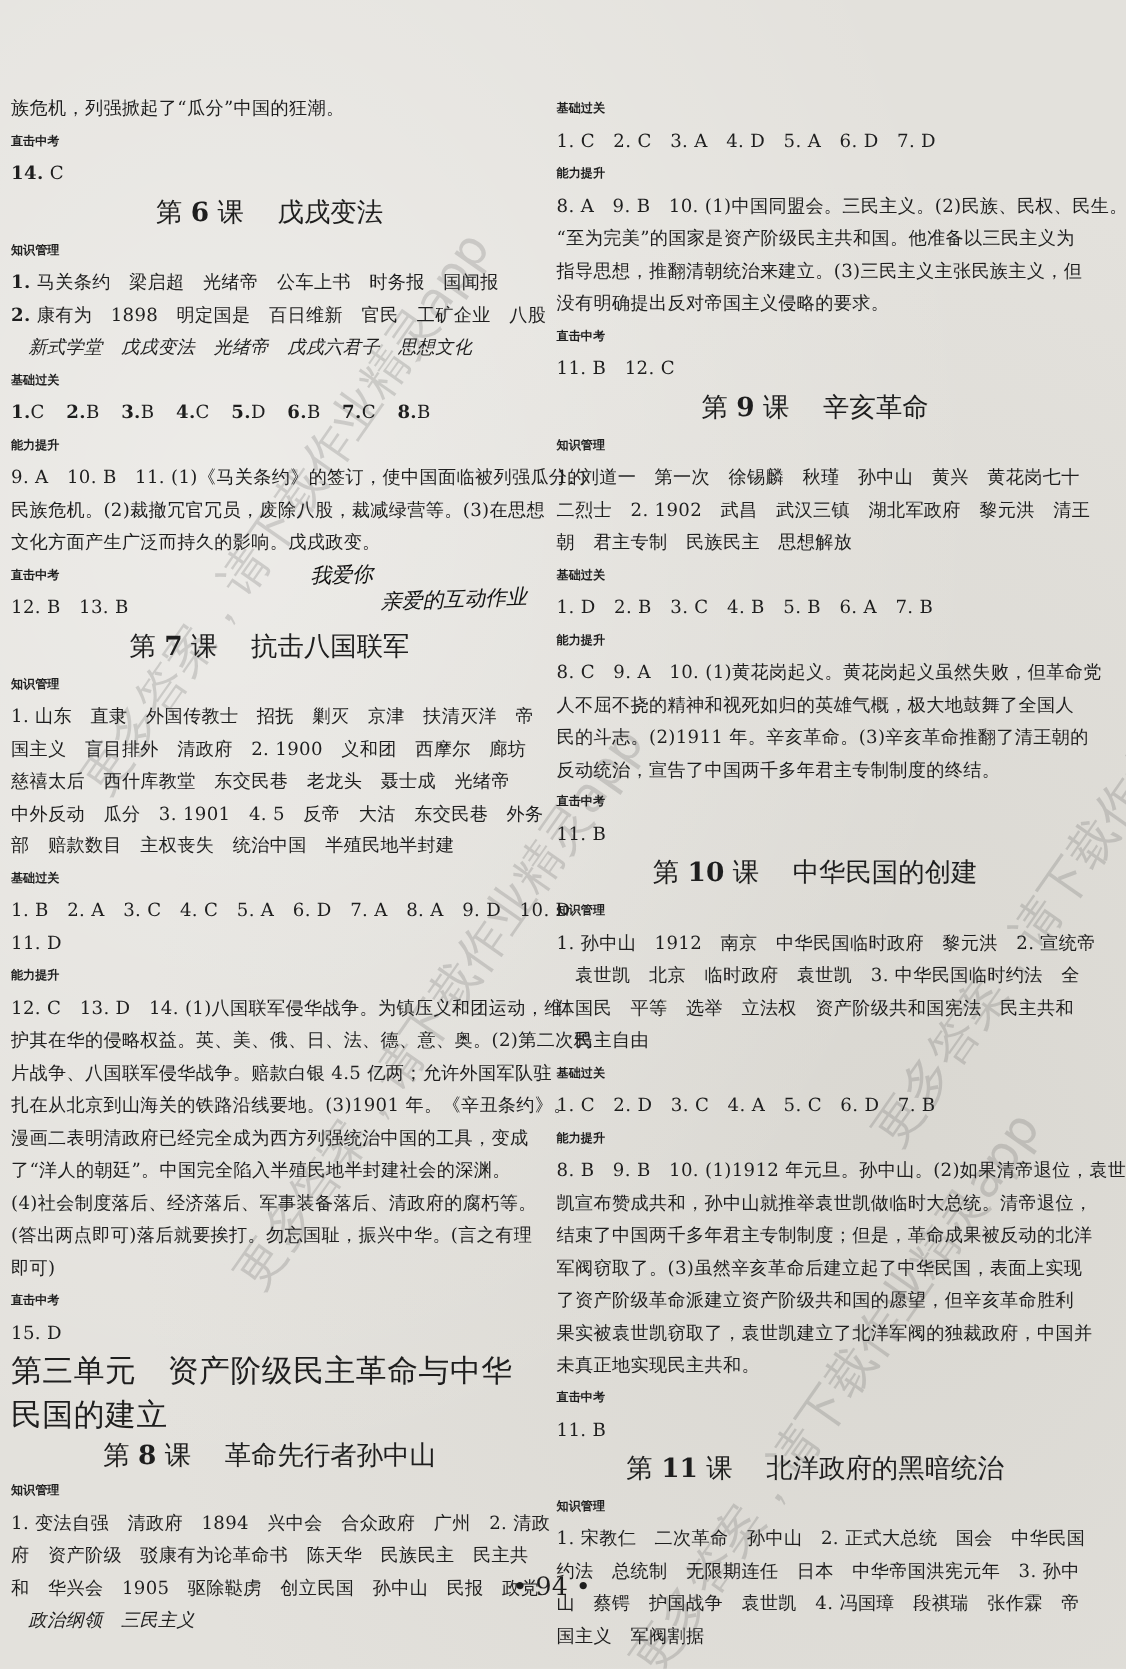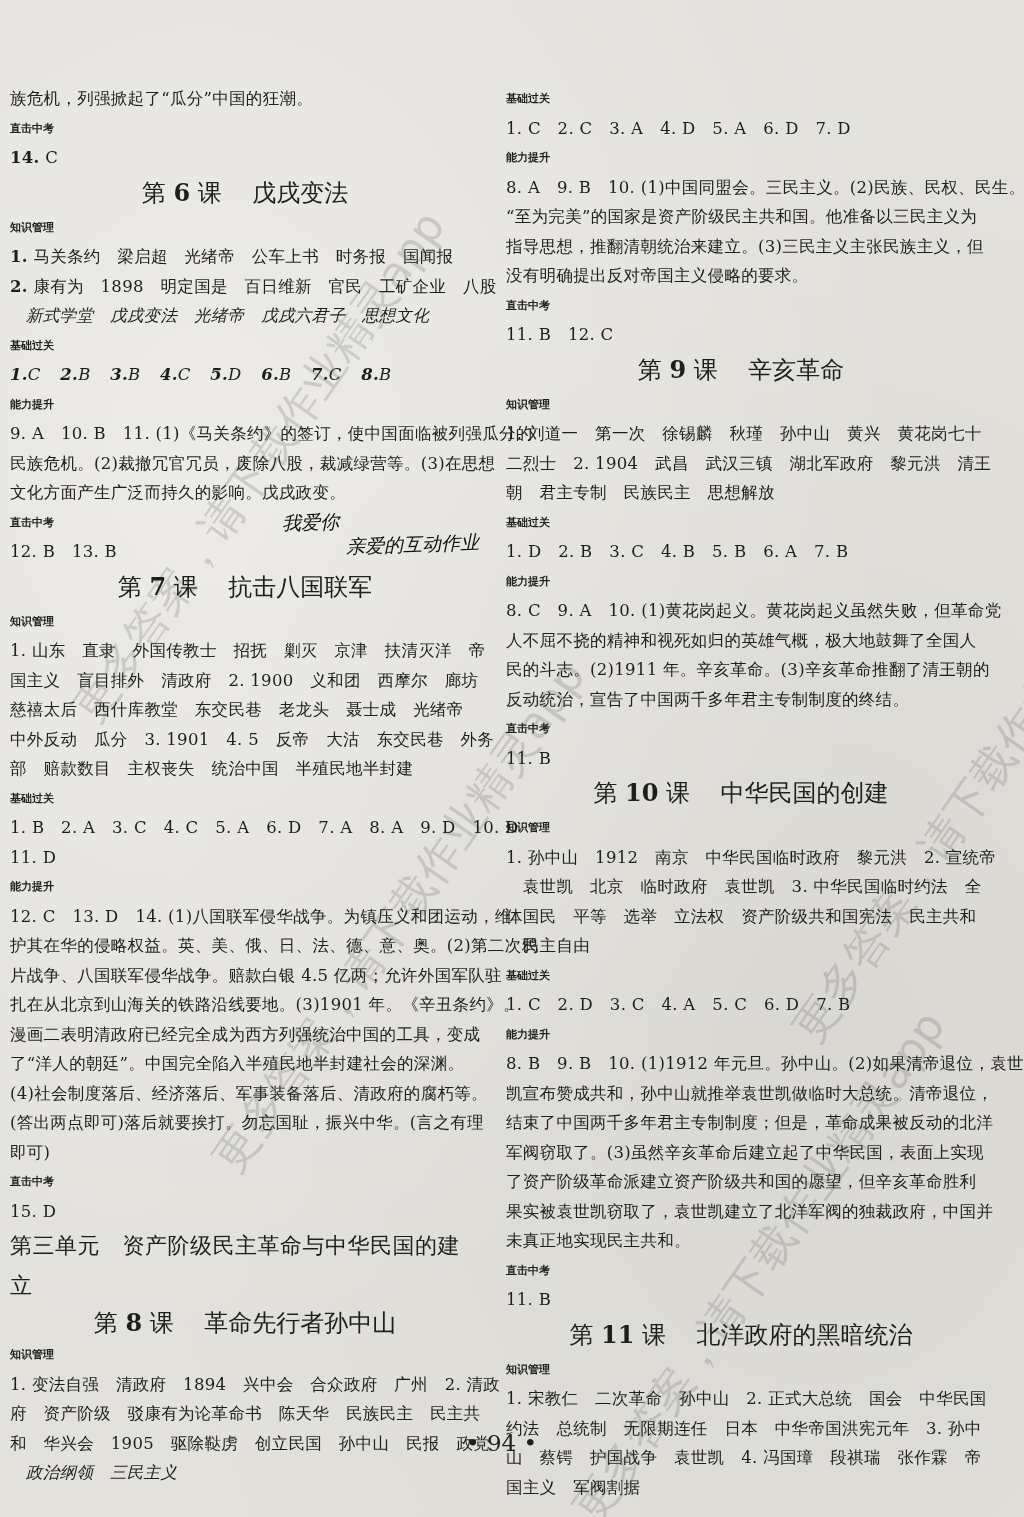--- a/index.html
+++ b/index.html
@@ -14,23 +14,23 @@
   }
   .page { position: absolute; left: 0; top: 0; width: 1024px; height: 1517px; }
   .col { position: absolute; top: 84px; }
   .col-left { left: 10px; width: 470px; }
   .col-right { left: 506px; width: 470px; }
   .line { font-size: 16.5px; line-height: 29.5px; white-space: nowrap; letter-spacing: 0.3px; }
   .indent { padding-left: 16px; font-style: italic; }
   .sec { font-family: "DejaVu Sans", "Liberation Sans", sans-serif; font-weight: bold; font-size: 11px; line-height: 29.5px; }
   .lesson { font-family: "DejaVu Sans", "Liberation Sans", sans-serif; font-size: 24px; line-height: 40px; text-align: center; font-weight: normal; }
   .lesson b { font-family: "DejaVu Serif", serif; }
-  .unit { font-family: "DejaVu Sans", "Liberation Sans", sans-serif; font-size: 22px; line-height: 40px; font-weight: normal; letter-spacing: 0.5px; }
+  .unit { font-family: "DejaVu Sans", "Liberation Sans", sans-serif; font-size: 28px; line-height: 40px; font-weight: normal; letter-spacing: 0.5px; }
   .num { font-weight: bold; }
-  .ans { margin-right: 14px; font-style: italic; }
+  .ans { margin-right: 14px; }
   .handwrite { position: absolute; font-family: "DejaVu Sans", sans-serif; font-style: italic; color: #111; transform: rotate(-2deg); }
   .hw1 { left: 282px; top: 510px; font-size: 19px; }
   .hw2 { left: 346px; top: 532px; font-size: 19px; }
   .pagenum { position: absolute; left: 466px; top: 1430px; font-size: 23px; width: 100px; }
   .wm { position: absolute; color: rgba(90,90,90,0.22); font-family: "DejaVu Sans", sans-serif; font-size: 44px; transform: rotate(-55deg); transform-origin: left top; white-space: nowrap; pointer-events: none; }
 </style>
 </head>
 <body>
 
 <div class="page">
@@ -127,21 +127,21 @@
     <div class="line">11. B　12. C</div>
 
     <div class="lesson">
       <span>第</span>
       <b>9</b>
       <span>课</span>&nbsp;&nbsp;&nbsp;
       <span>辛亥革命</span>
     </div>
     <div class="sec">知识管理</div>
     <div class="line">1. 刘道一　第一次　徐锡麟　秋瑾　孙中山　黄兴　黄花岗七十</div>
-    <div class="line">二烈士　2. 1904　武昌　武汉三镇　湖北军政府　黎元洪　清王</div>
+    <div class="line">二烈士　2. 1902　武昌　武汉三镇　湖北军政府　黎元洪　清王</div>
     <div class="line">朝　君主专制　民族民主　思想解放</div>
     <div class="sec">基础过关</div>
     <div class="line">1. D　2. B　3. C　4. B　5. B　6. A　7. B</div>
     <div class="sec">能力提升</div>
     <div class="line">8. C　9. A　10. (1)黄花岗起义。黄花岗起义虽然失败，但革命党</div>
     <div class="line">人不屈不挠的精神和视死如归的英雄气概，极大地鼓舞了全国人</div>
     <div class="line">民的斗志。(2)1911 年。辛亥革命。(3)辛亥革命推翻了清王朝的</div>
     <div class="line">反动统治，宣告了中国两千多年君主专制制度的终结。</div>
     <div class="sec">直击中考</div>
     <div class="line">11. B</div>

